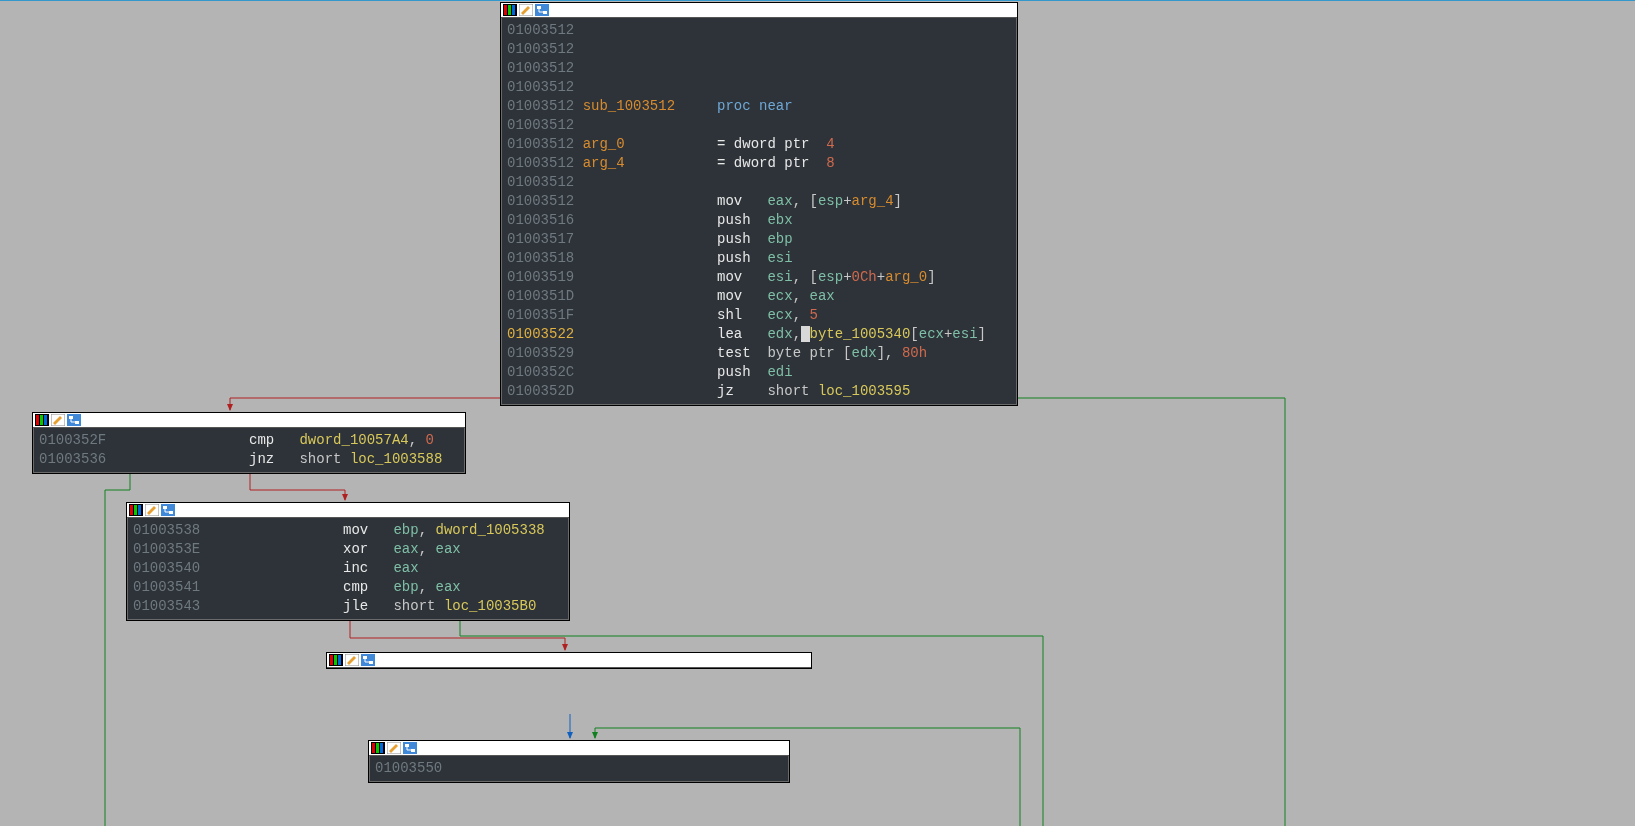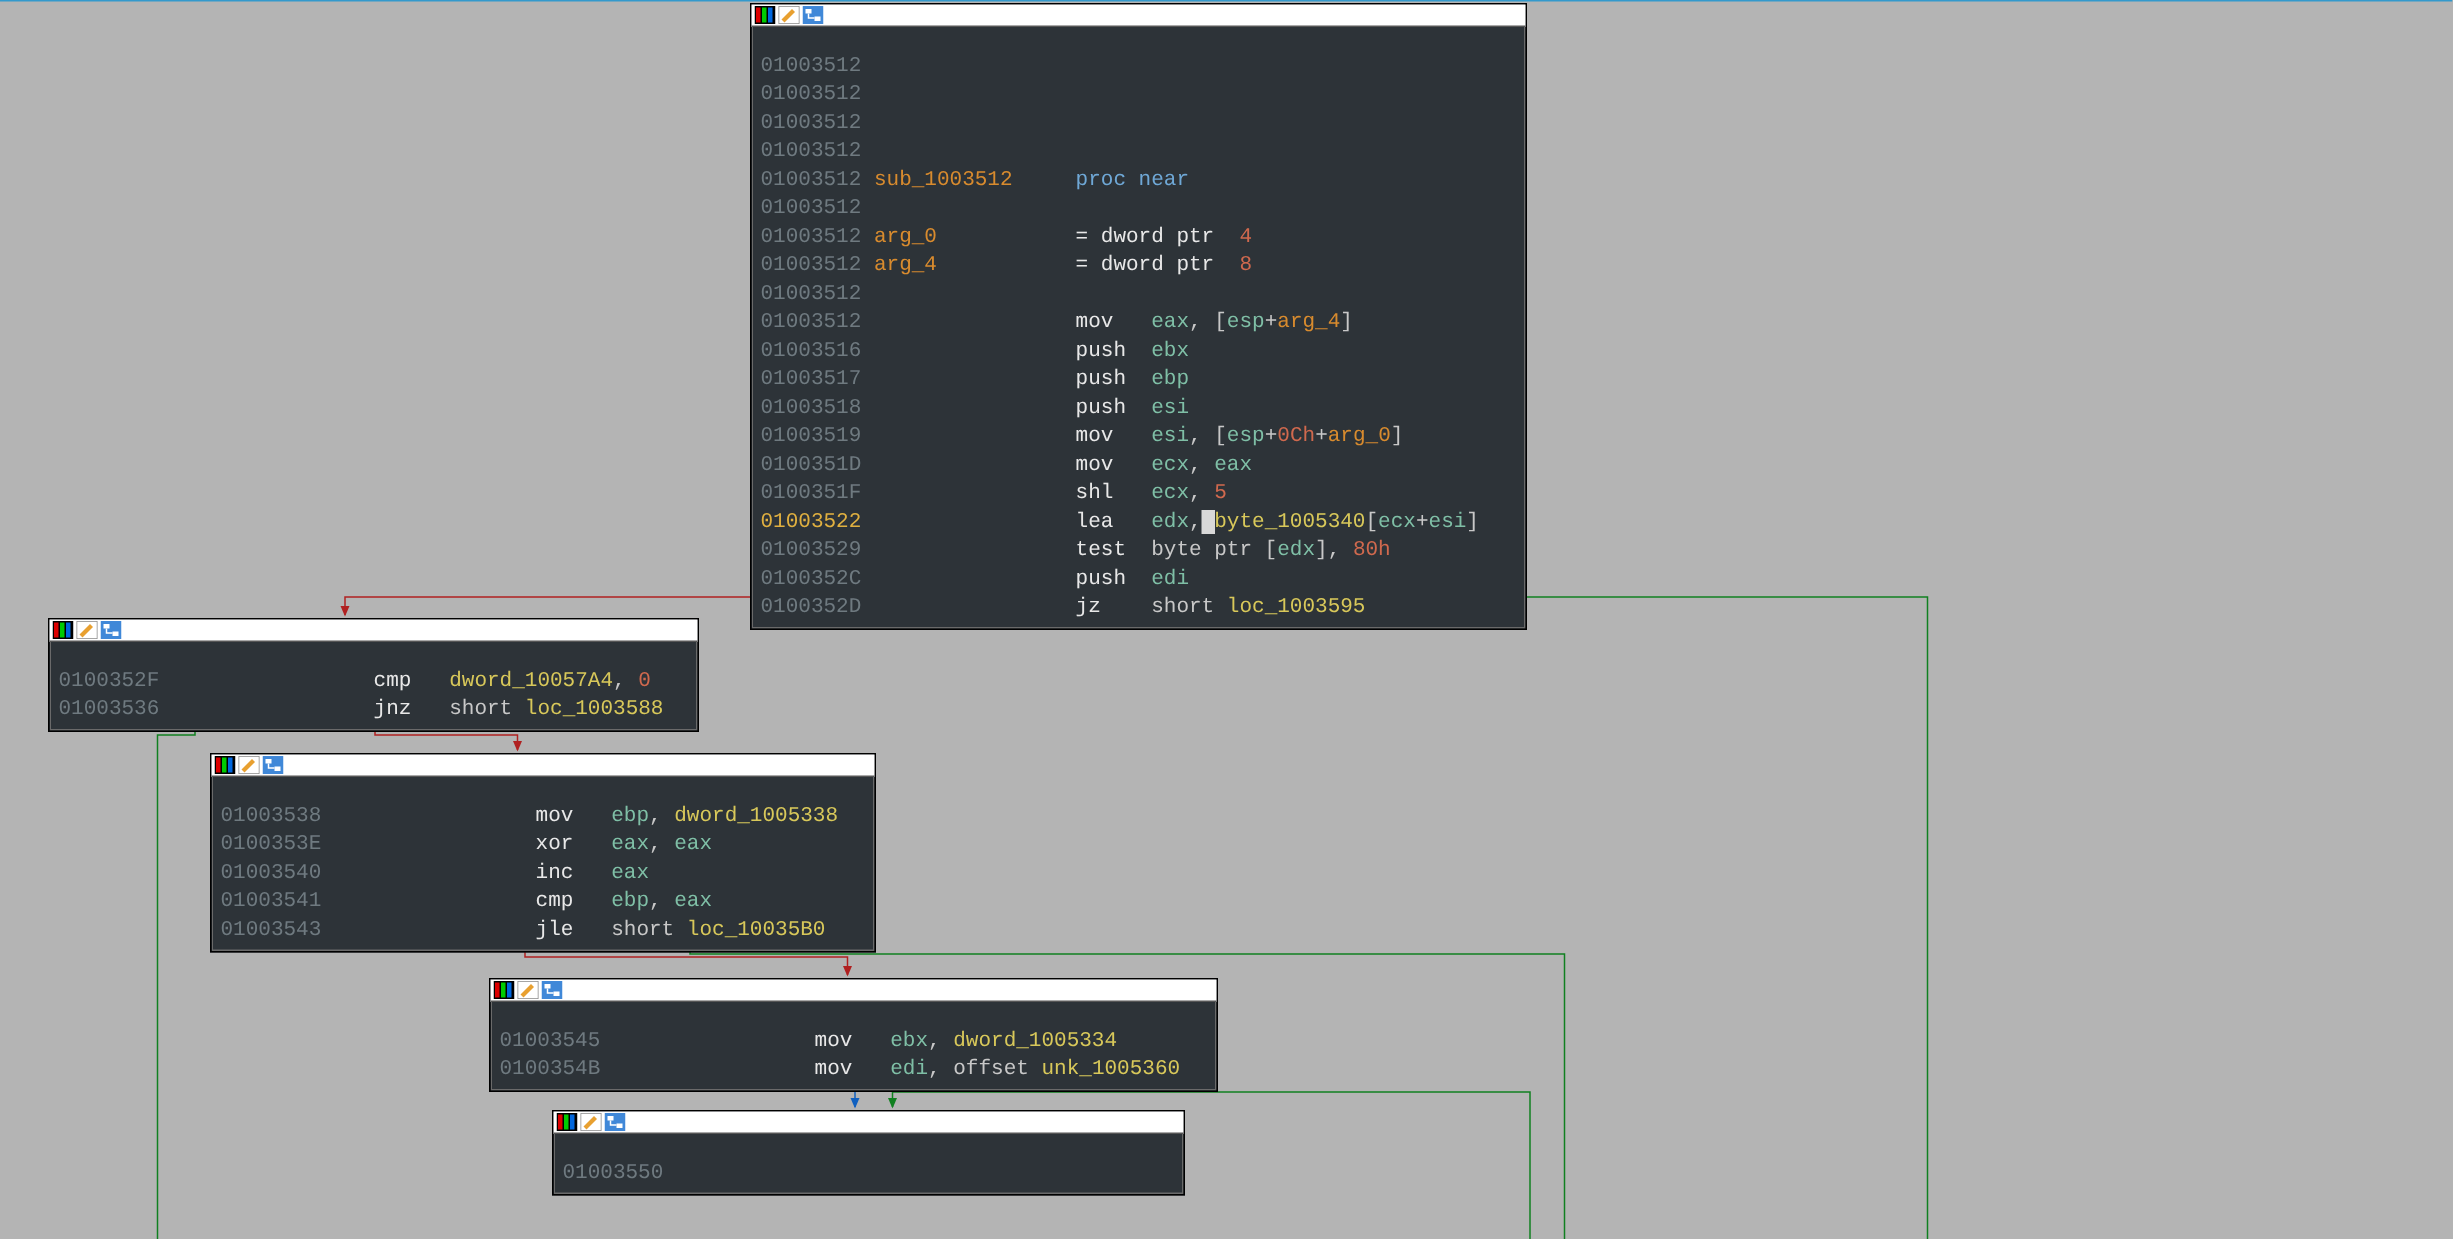--- a/index.html
+++ b/index.html
@@ -2,21 +2,21 @@
 <html><head>
 <meta charset="utf-8">
 <style>
   html,body{margin:0;padding:0;width:1635px;height:826px;background:#b4b4b4;font-family:Consolas,'Courier New',monospace;font-size:14px;overflow:hidden}
   .canvas{position:relative;width:1635px;height:826px}
   .top-line{position:absolute;left:0;top:0;width:1635px;height:1px;background:#3399cc}
   .node{position:absolute;border:1px solid #000;background:#2d3338;box-shadow:0 0 0 1px #6a6a6a inset}
   .node-title{height:14px;background:#fff;border-bottom:1px solid #555;display:flex;align-items:center;padding:0 2px;gap:2px}
   .ico{width:14px;height:12px;display:inline-block}
   .ico svg{display:block}
-  .body{padding:17px 6px 4px 6px;line-height:19px;white-space:pre}
+  .body{padding:3px 6px 4px 6px;line-height:19px;white-space:pre}
   .addr{color:#6f7a80}
   .addr-hi{color:#e0b040}
   .op{color:#e8e8e8}
   .kw{color:#6fa8d6}
   .num{color:#d0694e}
   .id{color:#d88b2e}
   .lbl{color:#d8c85a}
   .reg{color:#7fbfa6}
   .txt{color:#c8c8c8}
   svg.edges{position:absolute;left:0;top:0;pointer-events:none}
@@ -126,21 +126,21 @@
             <rect x="2" y="2" width="4" height="3" fill="#fff"></rect>
             <rect x="8" y="7" width="4" height="3" fill="#fff"></rect>
             <path d="M4 5 L4 8 L8 8" stroke="#fff" fill="none"></path>
           </svg>
         </span>
   </div>
   <div class="body" id="body-b2"><span class="addr">0100352F</span>                 <span class="op">cmp   </span><span class="lbl">dword_10057A4</span><span class="txt">, </span><span class="num">0</span>
 <span class="addr">01003536</span>                 <span class="op">jnz   </span><span class="txt">short </span><span class="lbl">loc_1003588</span></div>
 </div>
 
-<div class="node" style="left:140px;top:502px;width:442px">
+<div class="node" style="left:126px;top:502px;width:442px">
   <div class="node-title">
     <span class="ico">
           <svg width="14" height="12">
             <rect width="14" height="12" fill="#000"></rect>
             <rect x="1" y="1" width="3" height="10" fill="#d00"></rect>
             <rect x="5" y="1" width="3" height="10" fill="#0c0"></rect>
             <rect x="9" y="1" width="3" height="10" fill="#06d"></rect>
           </svg>
         </span>
     <span class="ico">
@@ -183,22 +183,20 @@
         </span>
     <span class="ico">
           <svg width="14" height="12">
             <rect width="14" height="12" fill="#4088d8"></rect>
             <rect x="2" y="2" width="4" height="3" fill="#fff"></rect>
             <rect x="8" y="7" width="4" height="3" fill="#fff"></rect>
             <path d="M4 5 L4 8 L8 8" stroke="#fff" fill="none"></path>
           </svg>
         </span>
   </div>
-  <div class="body" id="body-b4"><span class="addr">01003545</span>                 <span class="op">mov   </span><span class="reg">ebx</span><span class="txt">, </span><span class="lbl">dword_1005334</span>
-<span class="addr">0100354B</span>                 <span class="op">mov   </span><span class="reg">edi</span><span class="txt">, offset </span><span class="lbl">unk_1005360</span></div>
 </div>
 
 <div class="node" style="left:368px;top:740px;width:420px">
   <div class="node-title">
     <span class="ico">
           <svg width="14" height="12">
             <rect width="14" height="12" fill="#000"></rect>
             <rect x="1" y="1" width="3" height="10" fill="#d00"></rect>
             <rect x="5" y="1" width="3" height="10" fill="#0c0"></rect>
             <rect x="9" y="1" width="3" height="10" fill="#06d"></rect>

